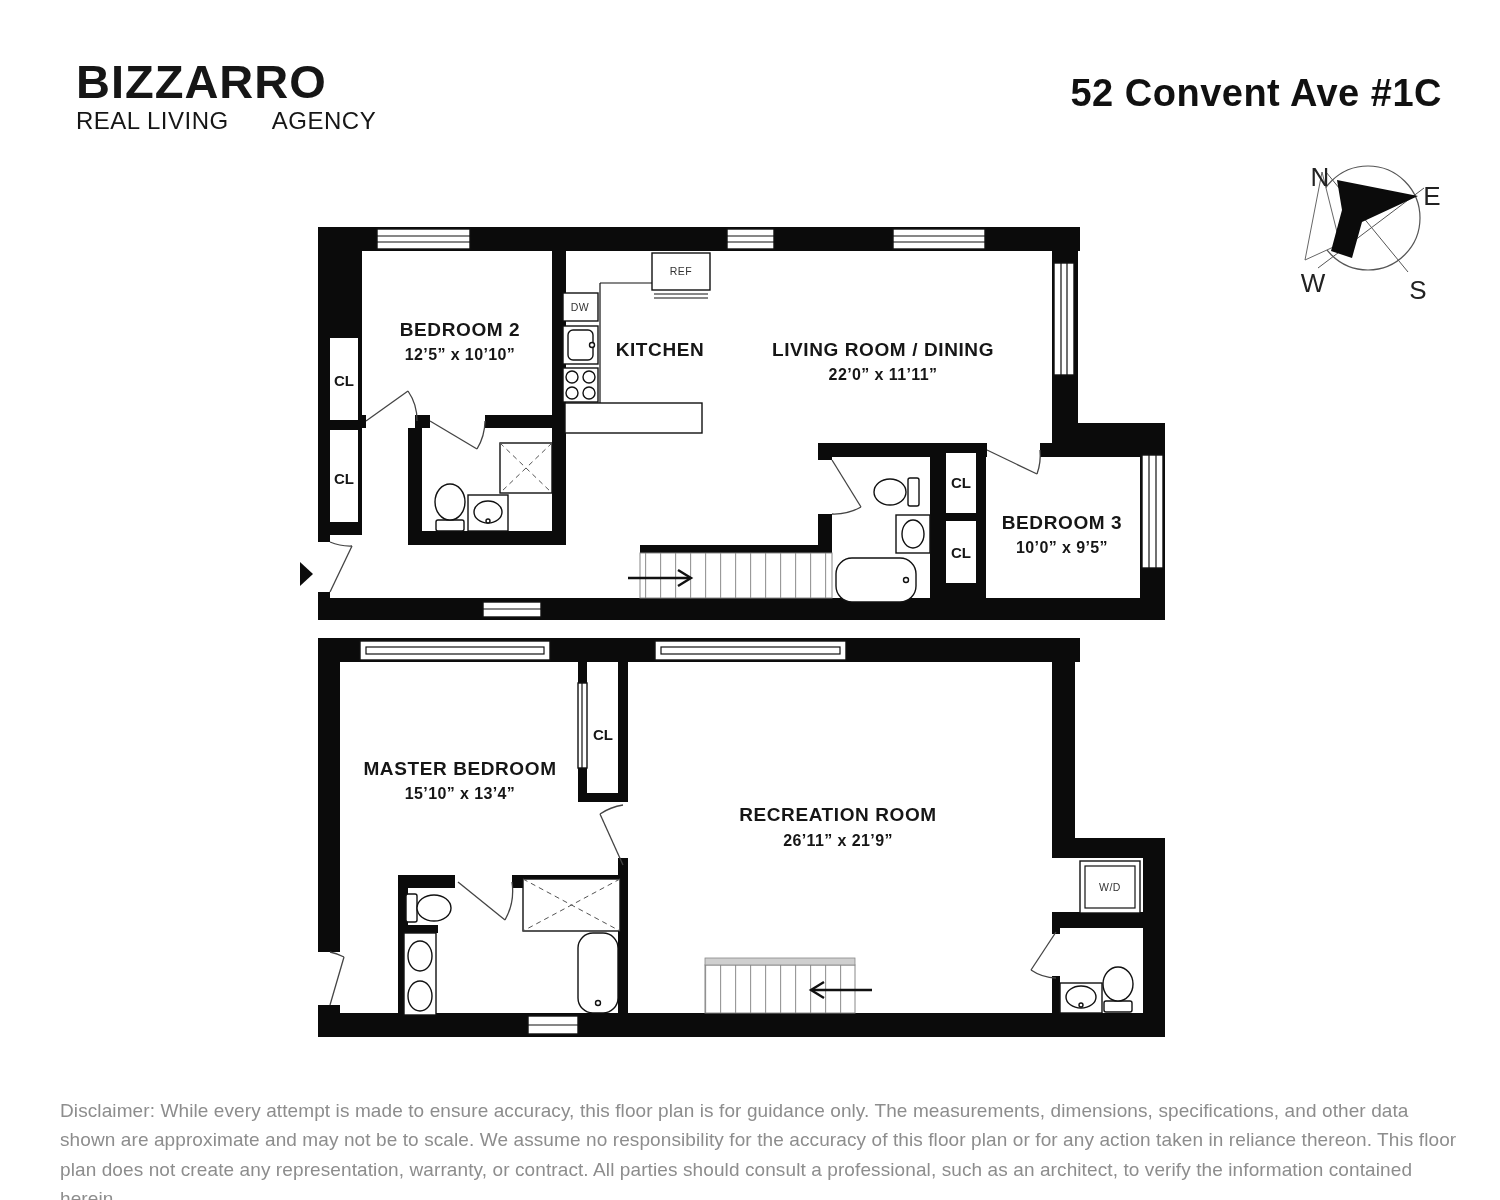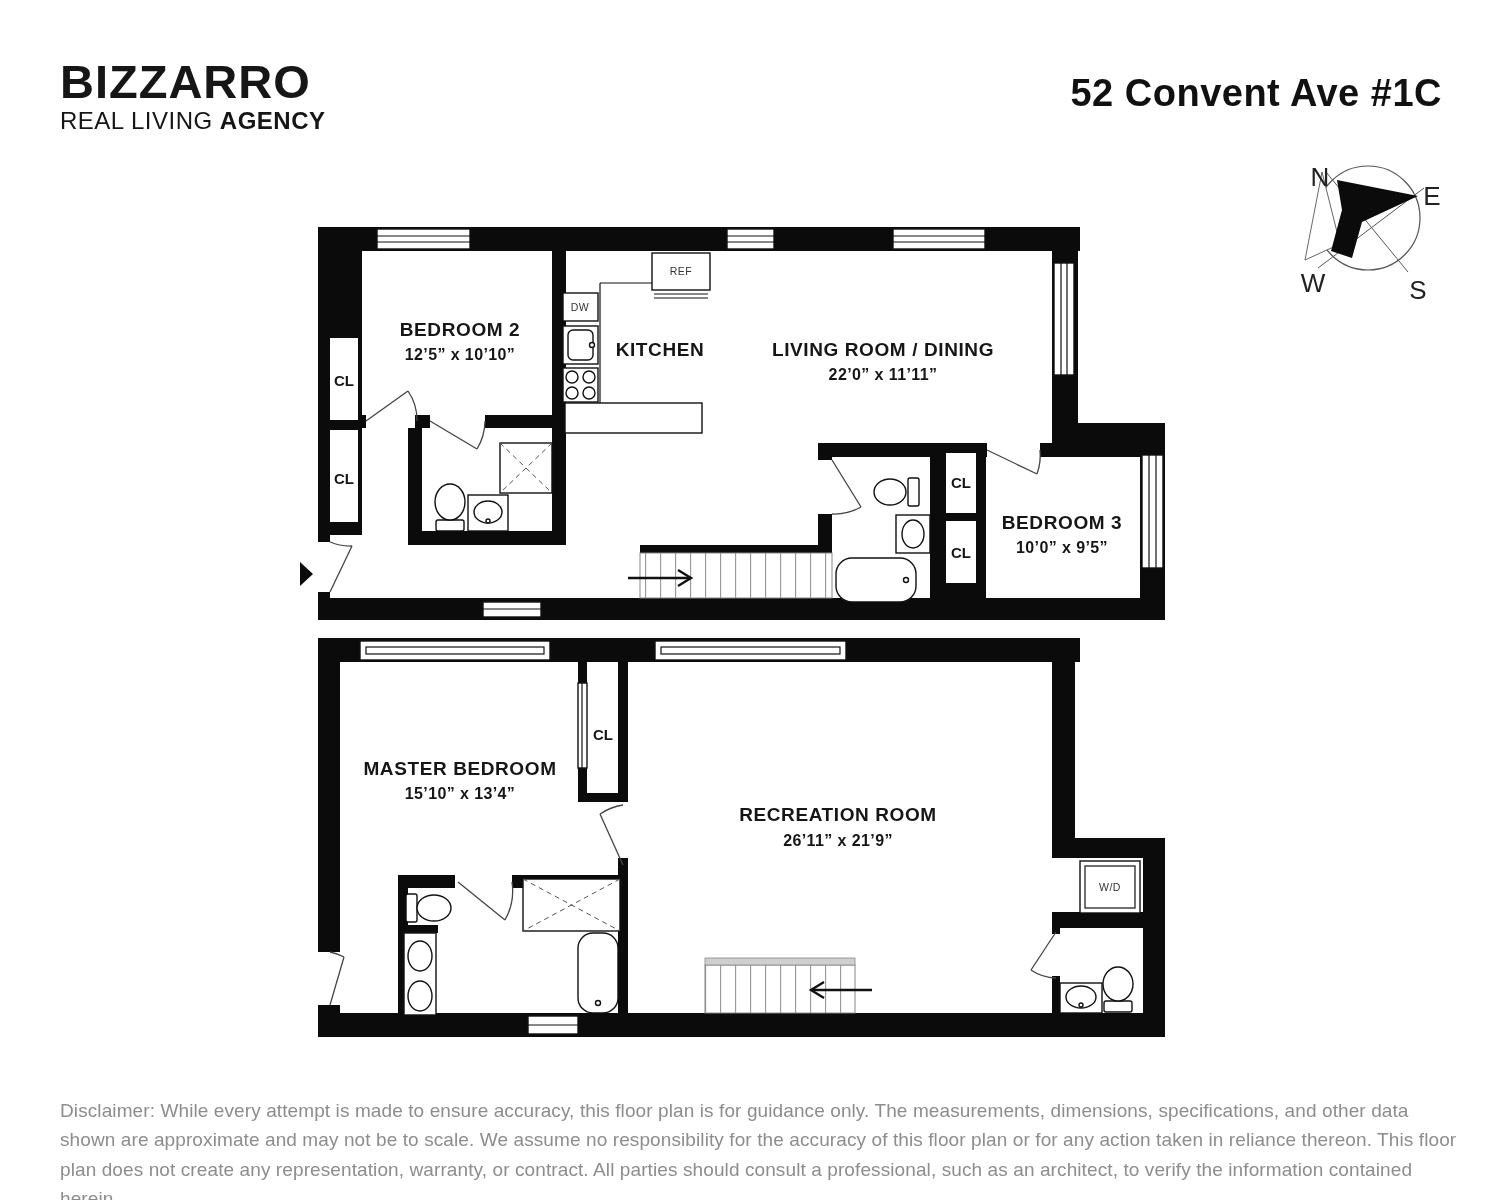--- a/index.html
+++ b/index.html
@@ -1,41 +1,41 @@
 <!DOCTYPE html>
 <html><head>
 <meta charset="utf-8">
 <style>
   html,body{margin:0;padding:0;background:#ffffff;}
   #canvas{position:relative;width:1500px;height:1200px;background:#fff;overflow:hidden;
           font-family:"Liberation Sans", sans-serif;color:#111;}
   .abs{position:absolute;}
   #logo-line1{font-size:47px;font-weight:900;letter-spacing:1px;line-height:1;color:#161616;}
   #logo-line2{font-size:24px;letter-spacing:0.5px;margin-top:2px;color:#161616;}
-  #logo-line2 .bold{font-weight:700;}
+  #logo-line2 .bold{font-weight:400;margin-left:36px;}
   #address{font-size:38px;font-weight:800;letter-spacing:0.5px;color:#111;text-align:center;}
   #disclaimer{width:1398px;font-size:19px;line-height:1.55;color:#8d8d8d;letter-spacing:0.1px;}
   svg text{font-family:"Liberation Sans", sans-serif;}
   .room-name{font-size:19px;font-weight:700;letter-spacing:0.6px;fill:#161616;}
   .room-dims{font-size:16px;font-weight:600;letter-spacing:0.4px;fill:#161616;}
   .cl-label{font-size:15px;font-weight:700;fill:#161616;}
   .appl-label{font-size:10.5px;font-weight:400;fill:#333;letter-spacing:0.5px;}
   .compass-letter{font-size:26px;font-weight:400;fill:#222;}
   .wall{fill:#0b0b0b;}
   .fixture{fill:#ffffff;stroke:#111;stroke-width:1.4;}
   .thinline{stroke:#111;stroke-width:1.2;fill:none;}
   .door{stroke:#444;stroke-width:1.3;fill:none;}
   .dash{stroke:#555;stroke-width:1;stroke-dasharray:5 4;fill:none;}
 </style>
 </head>
 <body>
 
 <div id="canvas">
 
-  <div class="abs" style="left:60px;top:58px;">
+  <div class="abs" style="left:76px;top:58px;">
     <div id="logo-line1">BIZZARRO</div>
     <div id="logo-line2"><span>REAL LIVING </span><span class="bold">AGENCY</span></div>
   </div>
 
   <div class="abs" style="right:58px;top:72px;" id="address">52 Convent Ave #1C</div>
 
   <svg class="abs" style="left:0;top:0;" width="1500" height="1200" viewBox="0 0 1500 1200">
     <defs>
       <pattern id="treads" width="15" height="12" patternUnits="userSpaceOnUse">
         <rect width="15" height="12" fill="#ffffff"></rect>

